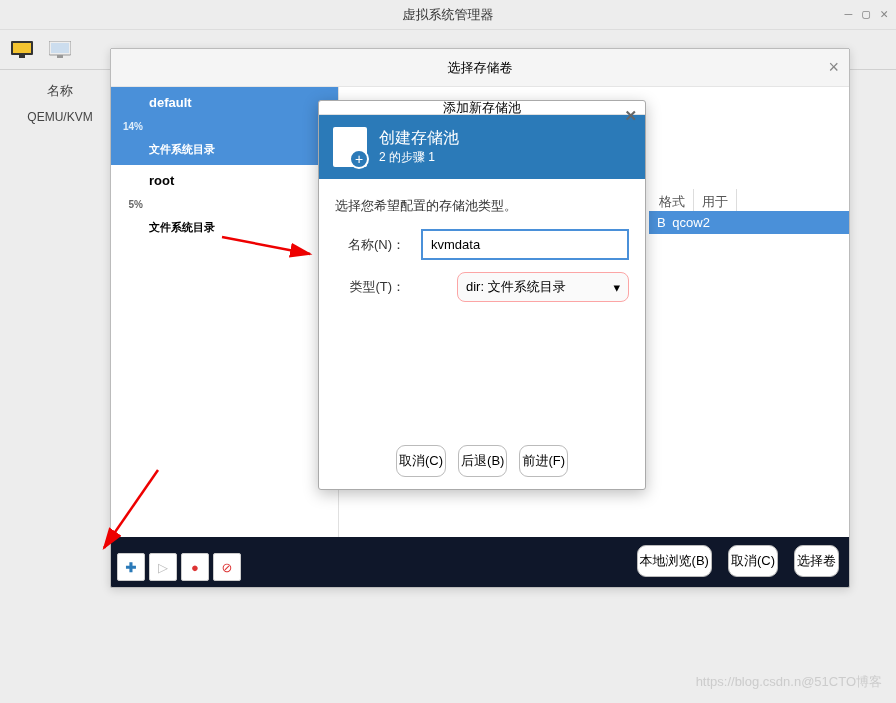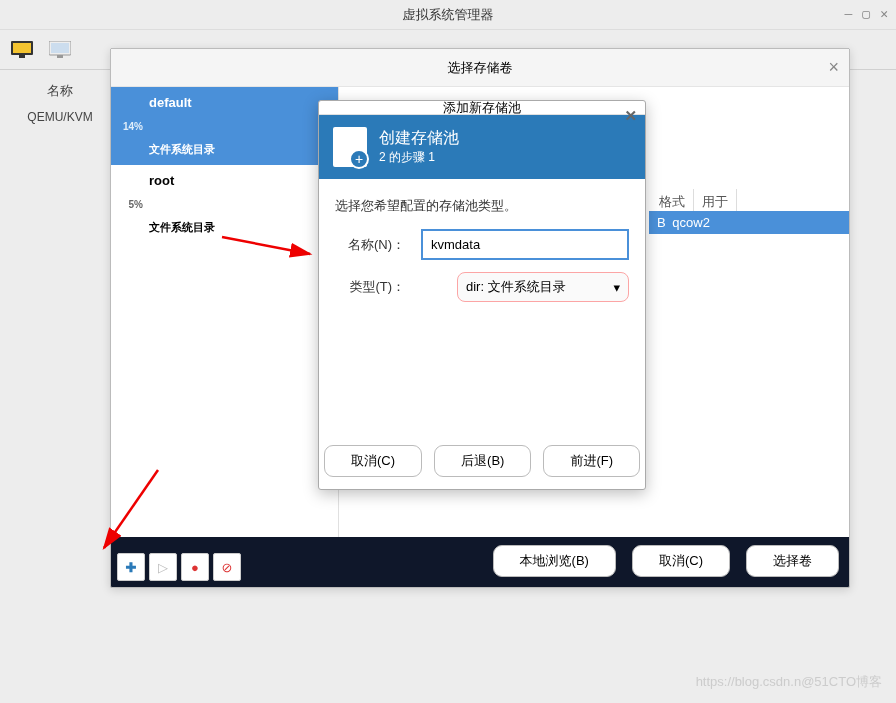--- a/index.html
+++ b/index.html
@@ -36,21 +36,21 @@
 .pool-name { font-size: 13px; }
 .pool-sub { font-size: 11px; }
 .pool-text { display: flex; flex-direction: column; gap: 32px; }
 .d1-right { flex: 1; background: #fff; padding-left: 10px; position: relative; }
 .vol-header { display: flex; padding: 2px; color: #555; position: absolute; right: 0; top: 100px; width: 200px; }
 .vol-header div { padding: 4px 8px; border-right: 1px solid #ddd; }
 .vol-row { position: absolute; right: 0; top: 124px; width: 200px; background: #4a90d9; color: #fff; padding: 4px 8px; font-size: 12px; }
 .d1-toolbar { position: absolute; left: 6px; bottom: 6px; display: flex; gap: 4px; }
 .tbtn { width: 28px; height: 28px; background: #fff; border: 1px solid #ccc; border-radius: 2px; display: flex; align-items: center; justify-content: center; }
 .d1-buttons { position: absolute; right: 10px; bottom: 10px; display: flex; gap: 16px; }
-.btn { padding: 6px 26px; background: #fff; border: 1px solid #bbb; border-radius: 9px; cursor: pointer; }
+.btn { padding: 6px 2px; background: #fff; border: 1px solid #bbb; border-radius: 9px; cursor: pointer; }
 
 
 .dialog2 { position: absolute; top: 100px; left: 318px; width: 328px; height: 390px; background: #fff; border: 1px solid #aaa; box-shadow: 0 4px 15px rgba(0,0,0,.25); border-radius: 3px; z-index: 50; }
 .d2-titlebar { height: 14px; display: flex; align-items: center; justify-content: center; position: relative; border-bottom: 1px solid #e0e0e0; }
 .d2-close { position: absolute; right: 8px; top: 6px; font-size: 15px; color: #666; cursor: pointer; font-weight: bold; }
 .d2-header { background: #2b7ab8; color: #fff; padding: 12px 14px; display: flex; align-items: center; gap: 12px; }
 .d2-header-icon { width: 34px; height: 40px; background: #fff; border-radius: 2px; position: relative; }
 .d2-header-icon::after { content:"+"; position:absolute; bottom:-2px; right:-2px; width:16px; height:16px; background:#2b7ab8; color:#fff; border-radius:50%; font-size:14px; line-height:16px; text-align:center; border:2px solid #fff; }
 .d2-header-text1 { font-size: 16px; }
 .d2-header-text2 { font-size: 12px; color: #ffffff; }

